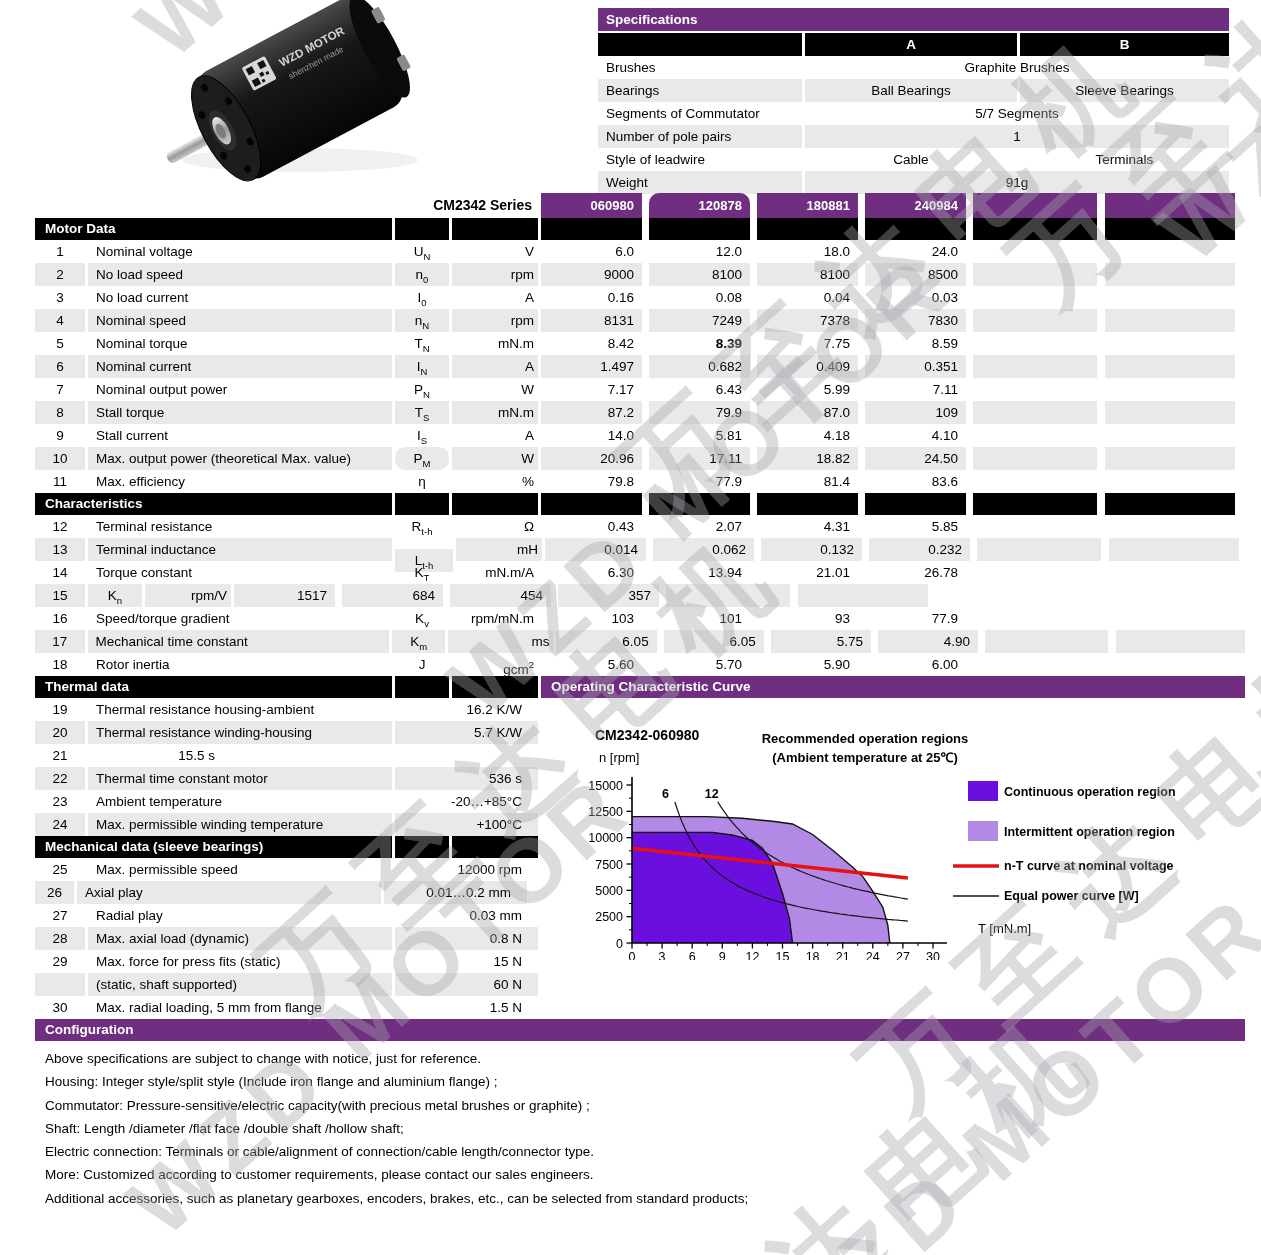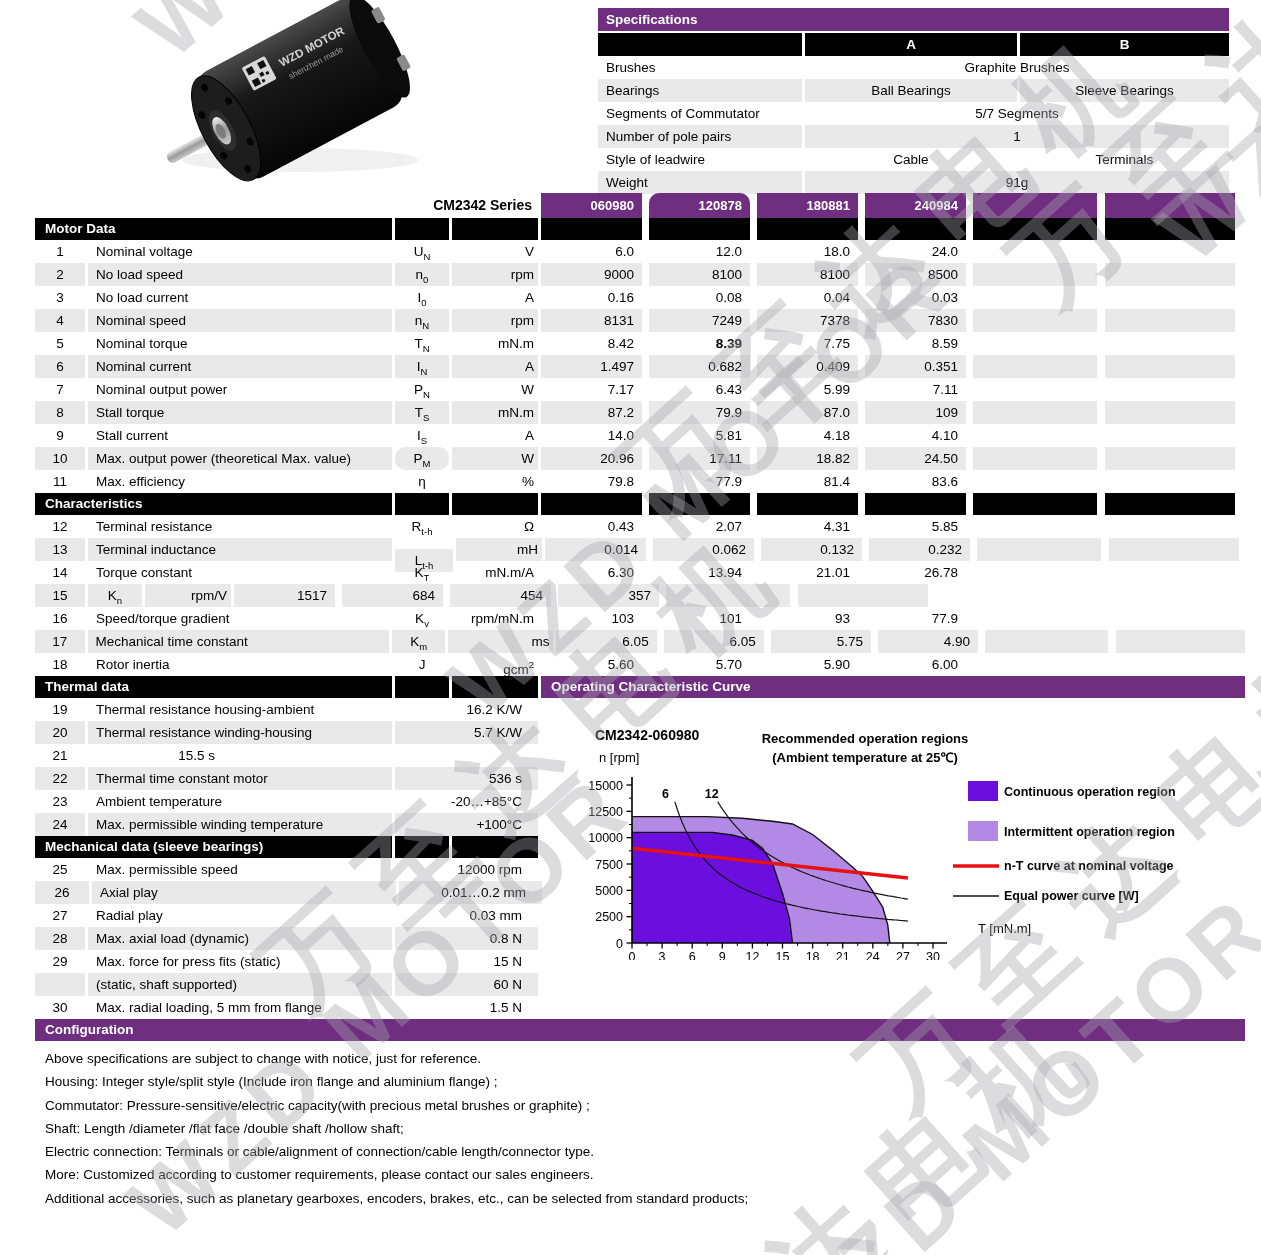--- a/index.html
+++ b/index.html
@@ -424,21 +424,21 @@
         <div class="cell barcell c-left" style="width: 357px; padding-left: 10px; line-height: 22px;">Mechanical data (sleeve bearings)</div>
         <div class="cell barcell" style="width: 54px; margin-left: 3px;"></div>
         <div class="cell barcell" style="width: 86px; margin-left: 3px;"></div>
       </div>
       <div class="row h23">
         <div class="cell c-center" style="width: 50px;">25</div>
         <div class="cell c-left" style="width: 304px; margin-left: 3px;">Max. permissible speed</div>
         <div class="cell c-right" style="width: 143px; margin-left: 3px; padding-right: 16px;">12000 rpm</div>
       </div>
       <div class="row h23">
-        <div class="cell c-center gray" style="width: 54px;">26</div>
+        <div class="cell c-center gray" style="width: 39px;">26</div>
         <div class="cell c-left gray" style="width: 304px; margin-left: 3px;">Axial play</div>
         <div class="cell c-right gray" style="width: 143px; margin-left: 3px; padding-right: 16px;">0.01…0.2 mm</div>
       </div>
       <div class="row h23">
         <div class="cell c-center" style="width: 50px;">27</div>
         <div class="cell c-left" style="width: 304px; margin-left: 3px;">Radial play</div>
         <div class="cell c-right" style="width: 143px; margin-left: 3px; padding-right: 16px;">0.03  mm</div>
       </div>
       <div class="row h23">
         <div class="cell c-center gray" style="width: 50px;">28</div>

